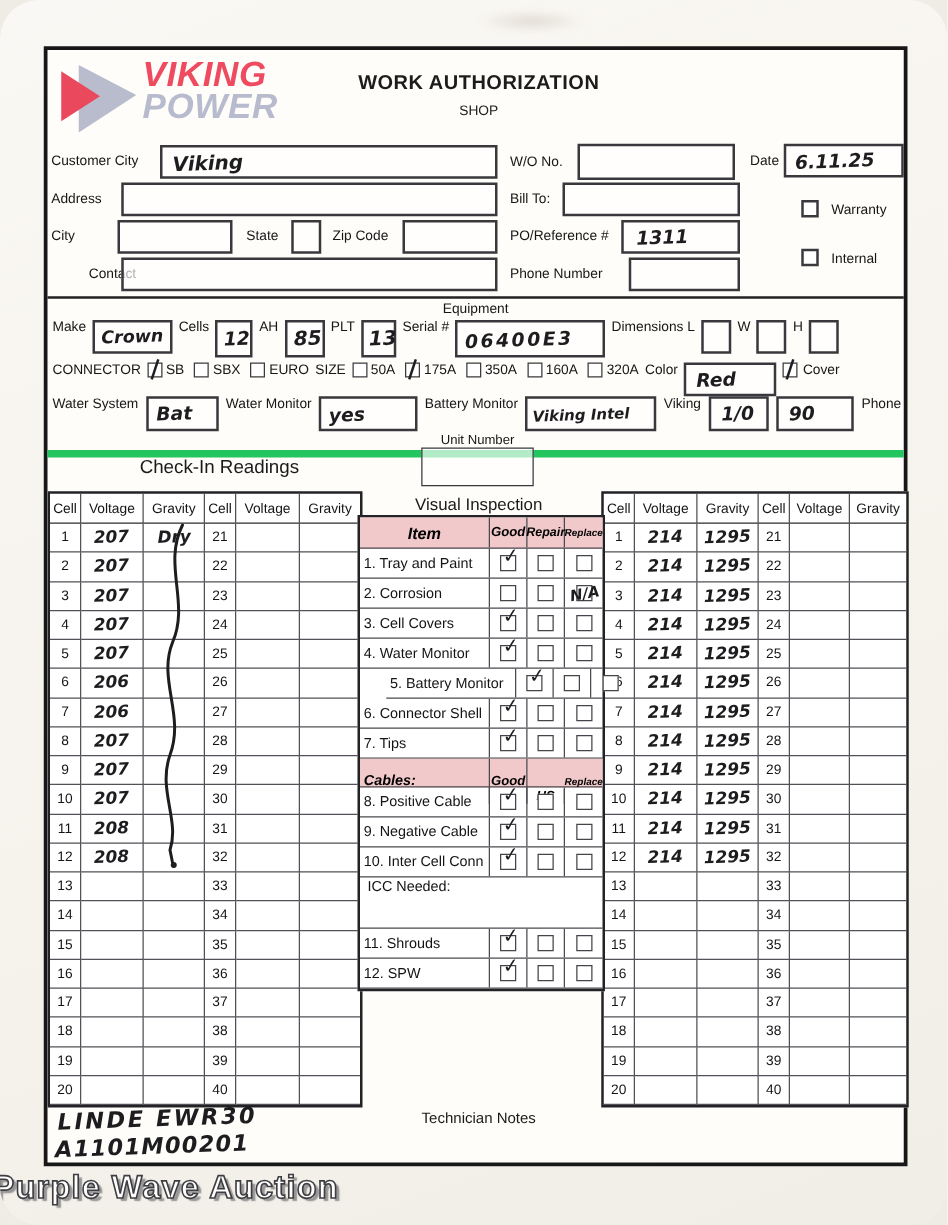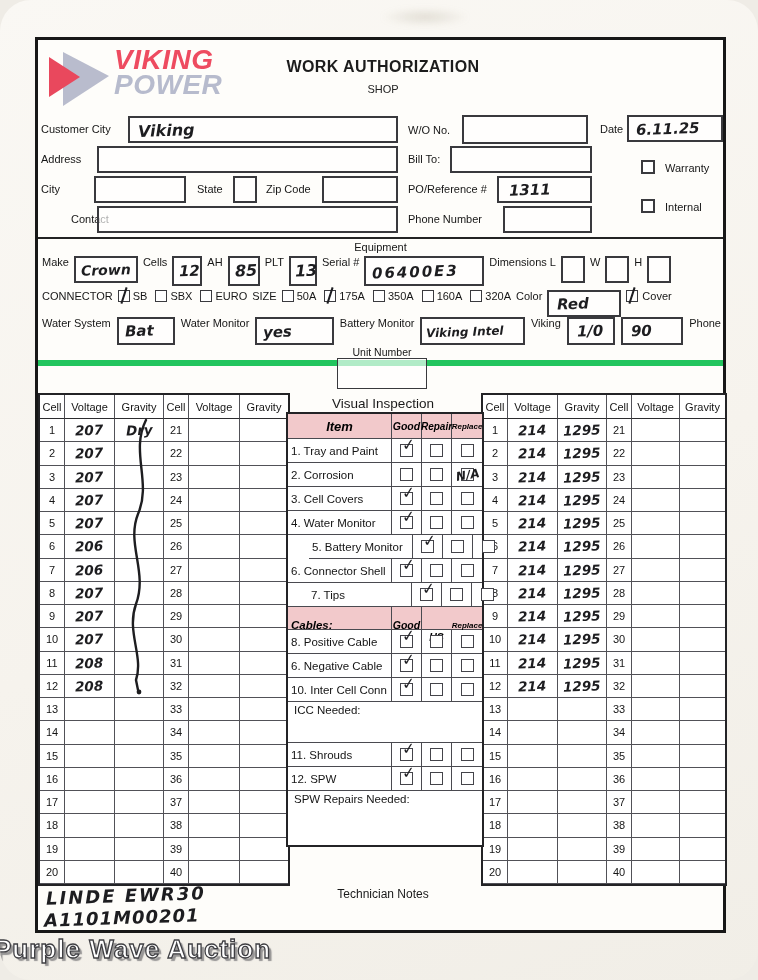--- a/index.html
+++ b/index.html
@@ -213,20 +213,21 @@
           </span>
         <span class="box" style="width:66px;height:28px;position:relative;">
             <span class="hw" style="font-size:15px;position:absolute;left:8px;top:3px;">90</span>
           </span>
         <span class="lbl">Phone</span>
       </div>
     </div>
 
     <div class="abs lbl" style="left:299px;top:306px;width:90px;text-align:center;font-size:10.5px;">Unit Number</div>
     <div class="abs box" style="left:299px;top:318px;width:90px;height:31px;border-width:1.6px;"></div>
+    <div class="abs titleline" style="left:30px;top:325px;width:215px;">Check-In Readings</div>
     <div class="abs titleline" style="left:248px;top:356px;width:194px;font-size:13.5px;">Visual Inspection</div>
 
     <div id="checkin-table" class="rtable" style="left:0px;top:353px;width:248px;grid-template-columns:25px 50px 49px 25px 51px 48px;grid-template-rows:24px repeat(20,23.25px);">
         <div class="tcell thead">Cell</div>
         <div class="tcell thead">Voltage</div>
         <div class="tcell thead">Gravity</div>
         <div class="tcell thead">Cell</div>
         <div class="tcell thead">Voltage</div>
         <div class="tcell thead">Gravity</div>
         <div class="tcell">
@@ -803,21 +804,21 @@
                 <span class="tick">✓</span>
               </span>
             </div>
             <div style="justify-content: center;">
               <span class="cb13"></span>
             </div>
             <div style="justify-content: center;">
               <span class="cb13"></span>
             </div>
           </div>
-          <div class="vi-grid" style="height: 23px; padding-left: 20px;">
+          <div class="vi-grid" style="height: 23px;">
             <div class="vi-label">7. Tips</div>
             <div style="justify-content: center;">
               <span class="cb13">
                 <span class="tick">✓</span>
               </span>
             </div>
             <div style="justify-content: center;">
               <span class="cb13"></span>
             </div>
             <div style="justify-content: center;">
@@ -840,21 +841,21 @@
               </span>
             </div>
             <div style="justify-content: center;">
               <span class="cb13"></span>
             </div>
             <div style="justify-content: center;">
               <span class="cb13"></span>
             </div>
           </div>
           <div class="vi-grid" style="height: 23px;">
-            <div class="vi-label">6. Negative Cable</div>
+            <div class="vi-label">9. Negative Cable</div>
             <div style="justify-content: center;">
               <span class="cb13">
                 <span class="tick">✓</span>
               </span>
             </div>
             <div style="justify-content: center;">
               <span class="cb13"></span>
             </div>
             <div style="justify-content: center;">
               <span class="cb13"></span>
@@ -903,23 +904,20 @@
               </span>
             </div>
             <div style="justify-content: center;">
               <span class="cb13"></span>
             </div>
             <div style="justify-content: center;">
               <span class="cb13"></span>
             </div>
           </div>
         </div>
-      <div class="vi-free" style="height:54px;border-bottom:none;">
-        <span class="vi-label">SPW Repairs Needed:</span>
-      </div>
     </div>
 
     <div class="abs" style="left:248px;top:847px;width:194px;text-align:center;font-size:12px;color:#1a1a1a;">Technician Notes</div>
 
     <div class="abs hw" style="left:8px;top:845px;font-size:18px;letter-spacing:2px;">LINDE EWR30</div>
     <div class="abs hw" style="left:6px;top:867px;font-size:18px;letter-spacing:1px;">A1101M00201</div>
   </div>
 
   <div class="watermark">Purple Wave Auction</div>
 </div>

